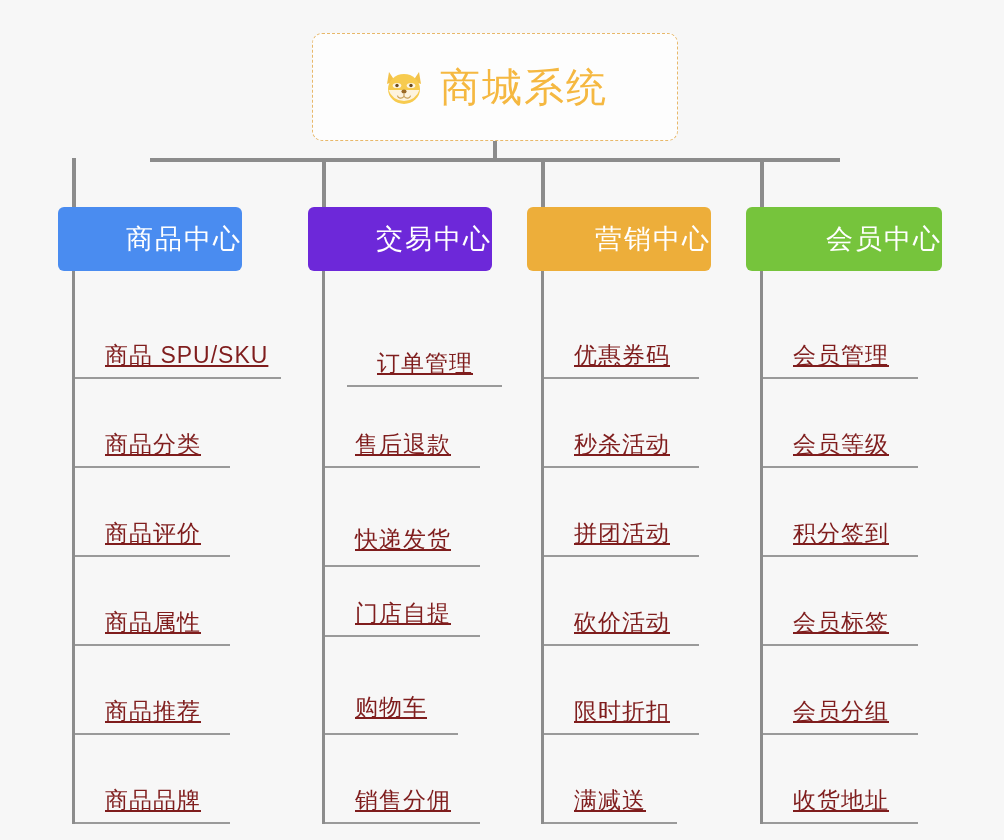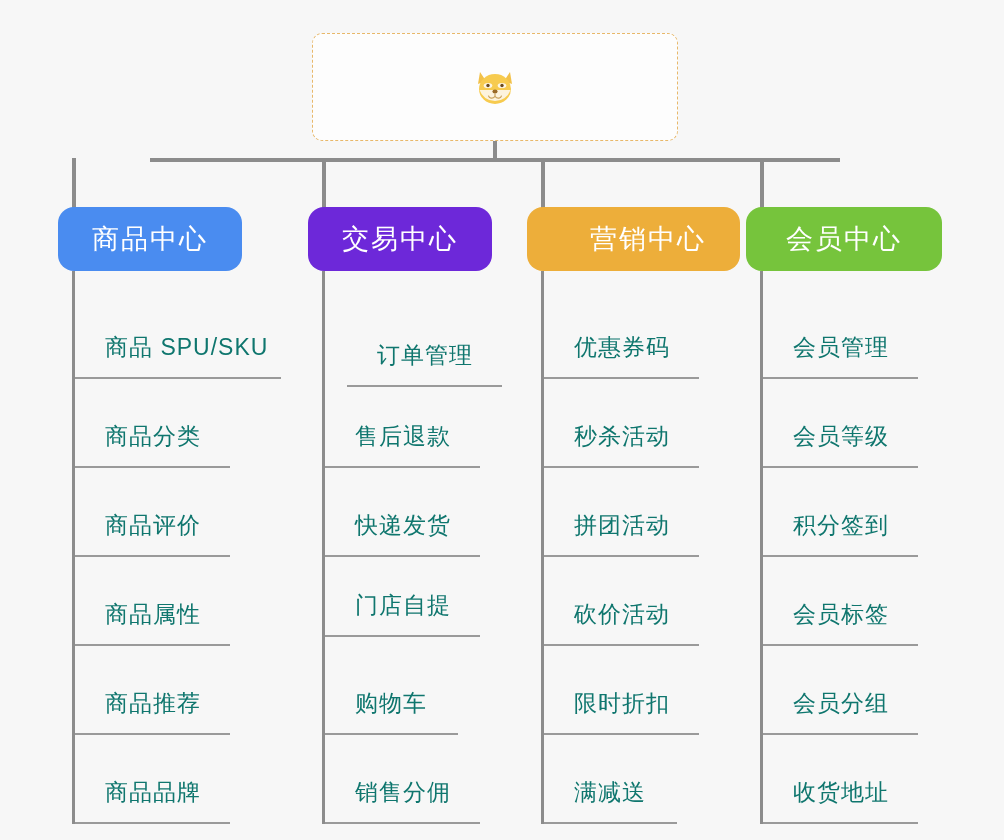--- a/index.html
+++ b/index.html
@@ -72,24 +72,24 @@
     top: 158px;
     width: 4px;
     height: 52px;
   }
 
   
   .cat-box {
     position: absolute;
     top: 207px;
     height: 64px;
-    border-radius: 16px;
+    border-radius: 6px;
     display: flex;
     align-items: center;
-    justify-content: center;
+    justify-content: flex-end;
   }
   .cat-label {
     font-size: 27px;
     color: #ffffff;
     letter-spacing: 2px;
     white-space: nowrap;
     line-height: 1;
   }
 
   
@@ -116,25 +116,26 @@
   .leaf-rule {
     position: absolute;
     left: 0;
     bottom: 0;
     height: 2px;
     background: #9a9a9a;
   }
   .leaf-label {
     position: relative;
     font-size: 23px;
-    color: #0f766e;
+    color: #7f1d1d;
     line-height: 1;
     white-space: nowrap;
-    padding-bottom: 20px;
+    padding-bottom: 12px;
     letter-spacing: 1px;
+    text-decoration: underline;
   }
 </style>
 </head>
 <body>
 
 <div id="mindmap">
 
   <div class="root-node">
     <span class="root-emoji">
       <svg width="44" height="44" viewBox="0 0 44 44" aria-hidden="true">
@@ -145,20 +146,21 @@
         <ellipse cx="15" cy="20.5" rx="4.3" ry="2.6" fill="#fdf6e4"></ellipse>
         <ellipse cx="29" cy="20.5" rx="4.3" ry="2.6" fill="#fdf6e4"></ellipse>
         <ellipse cx="15" cy="20.5" rx="1.7" ry="1.7" fill="#6b4a1e"></ellipse>
         <ellipse cx="29" cy="20.5" rx="1.7" ry="1.7" fill="#6b4a1e"></ellipse>
         <ellipse cx="22" cy="26.5" rx="2.6" ry="1.9" fill="#9a6a28"></ellipse>
         <path d="M22 28.4 L22 31.4" stroke="#c9a05a" stroke-width="1.2" fill="none"></path>
         <path d="M22 31.4 C19.4 34.4 16.2 33.2 15.4 30.6" stroke="#c9a05a" stroke-width="1.2" fill="none"></path>
         <path d="M22 31.4 C24.6 34.4 27.8 33.2 28.6 30.6" stroke="#c9a05a" stroke-width="1.2" fill="none"></path>
       </svg>
     </span>
+    <span class="root-title">商城系统</span>
   </div>
 
   <div class="conn conn-root-stub"></div>
   <div class="conn conn-hbar"></div>
   <div id="drops">
       <div class="conn conn-drop" style="left: 72px;"></div>
       <div class="conn conn-drop" style="left: 322px;"></div>
       <div class="conn conn-drop" style="left: 541px;"></div>
       <div class="conn conn-drop" style="left: 760px;"></div>
     </div>
@@ -200,38 +202,38 @@
       <div class="branch" style="left: 322px;">
         <div class="spine" style="height: 553px;"></div>
         <div class="leaf" style="top: 72px; width: 165px; margin-left: 22px;">
           <div class="leaf-rule" style="width: 155px;"></div>
           <span class="leaf-label">订单管理</span>
         </div>
         <div class="leaf" style="top: 153px; width: 165px;">
           <div class="leaf-rule" style="width: 155px;"></div>
           <span class="leaf-label">售后退款</span>
         </div>
-        <div class="leaf" style="top: 242px; width: 165px;">
+        <div class="leaf" style="top: 252px; width: 165px; align-items: center;">
           <div class="leaf-rule" style="width: 155px;"></div>
           <span class="leaf-label">快递发货</span>
         </div>
         <div class="leaf" style="top: 322px; width: 165px;">
           <div class="leaf-rule" style="width: 155px;"></div>
           <span class="leaf-label">门店自提</span>
         </div>
         <div class="leaf" style="top: 420px; width: 143px; align-items: center;">
           <div class="leaf-rule" style="width: 133px;"></div>
           <span class="leaf-label">购物车</span>
         </div>
         <div class="leaf" style="top: 509px; width: 165px;">
           <div class="leaf-rule" style="width: 155px;"></div>
           <span class="leaf-label">销售分佣</span>
         </div>
       </div>
-      <div class="cat-box" style="left: 527px; width: 184px; background: rgb(237, 174, 58); padding-left: 29px;">
+      <div class="cat-box" style="left: 527px; width: 184px; background: rgb(237, 174, 58);">
         <span class="cat-label">营销中心</span>
       </div>
       <div class="branch" style="left: 541px;">
         <div class="spine" style="height: 553px;"></div>
         <div class="leaf" style="top: 64px; width: 165px;">
           <div class="leaf-rule" style="width: 155px;"></div>
           <span class="leaf-label">优惠券码</span>
         </div>
         <div class="leaf" style="top: 153px; width: 165px;">
           <div class="leaf-rule" style="width: 155px;"></div>

